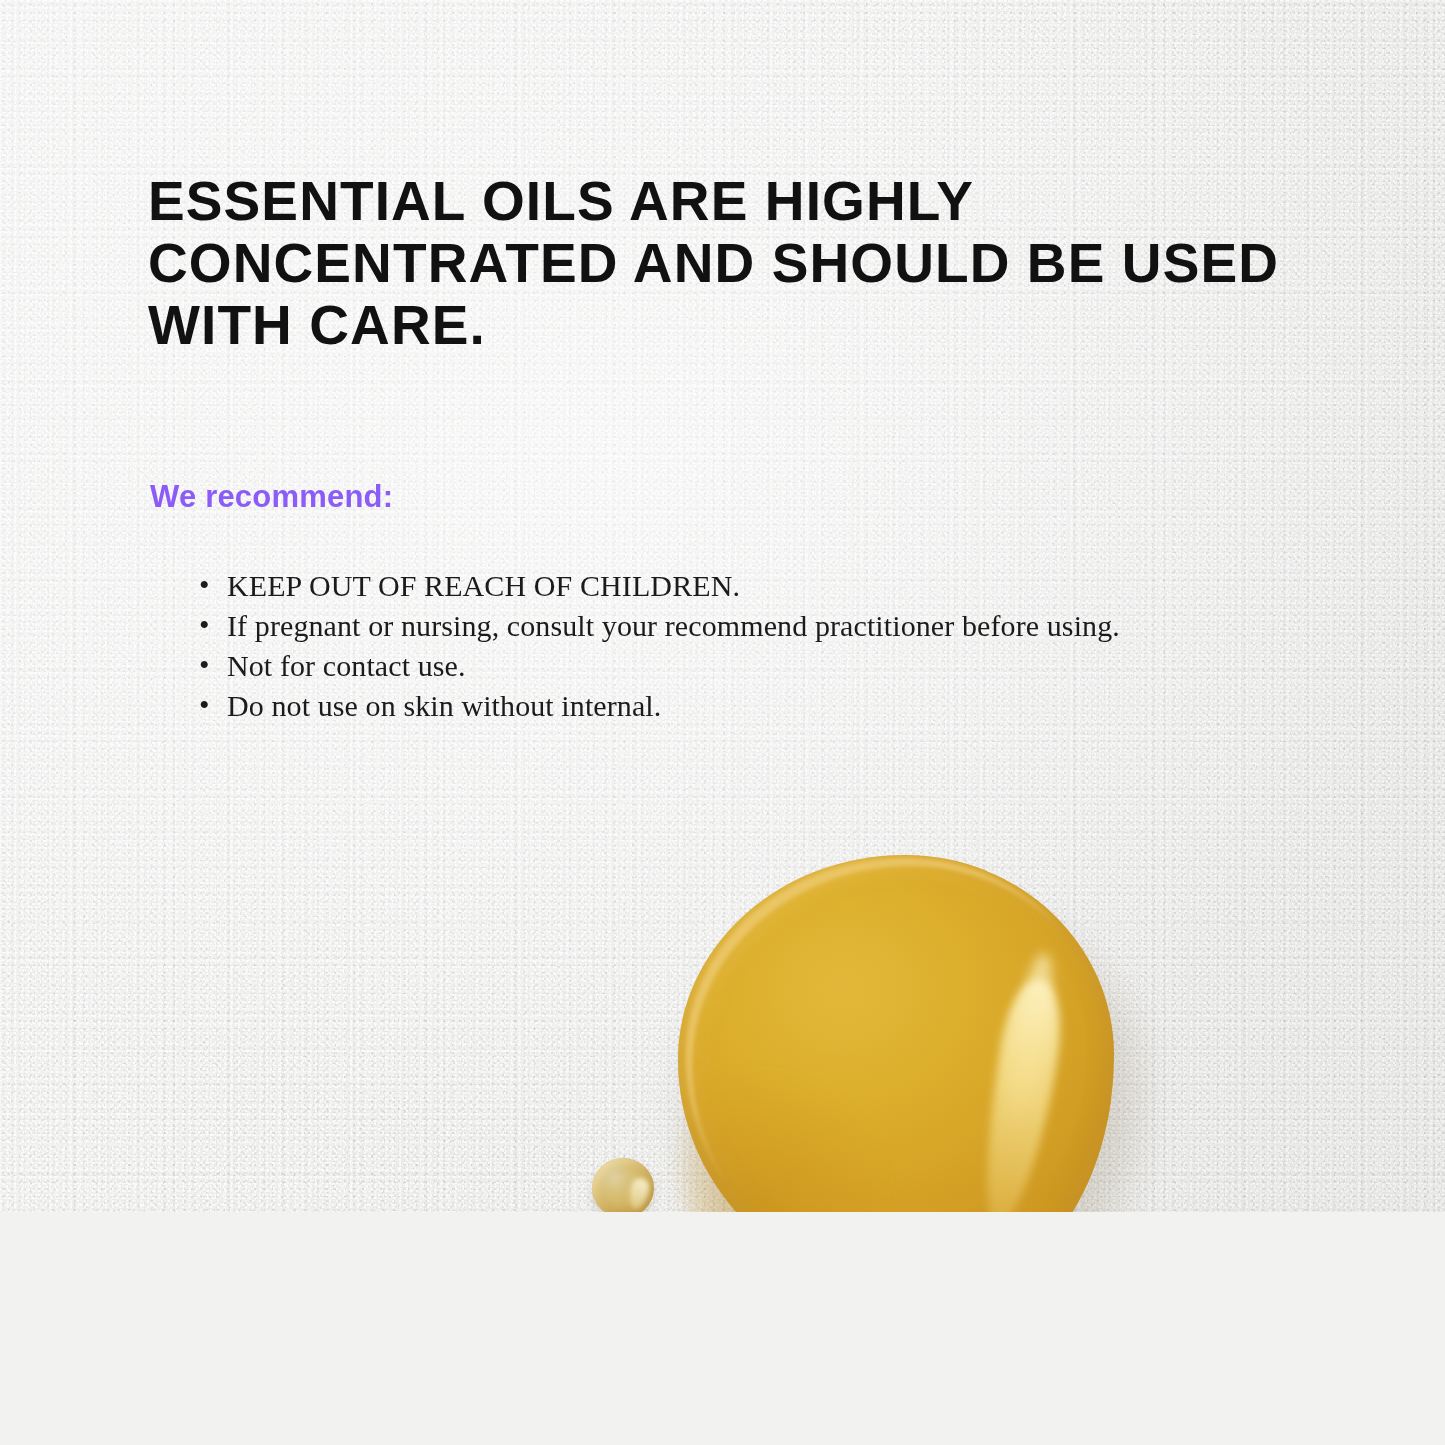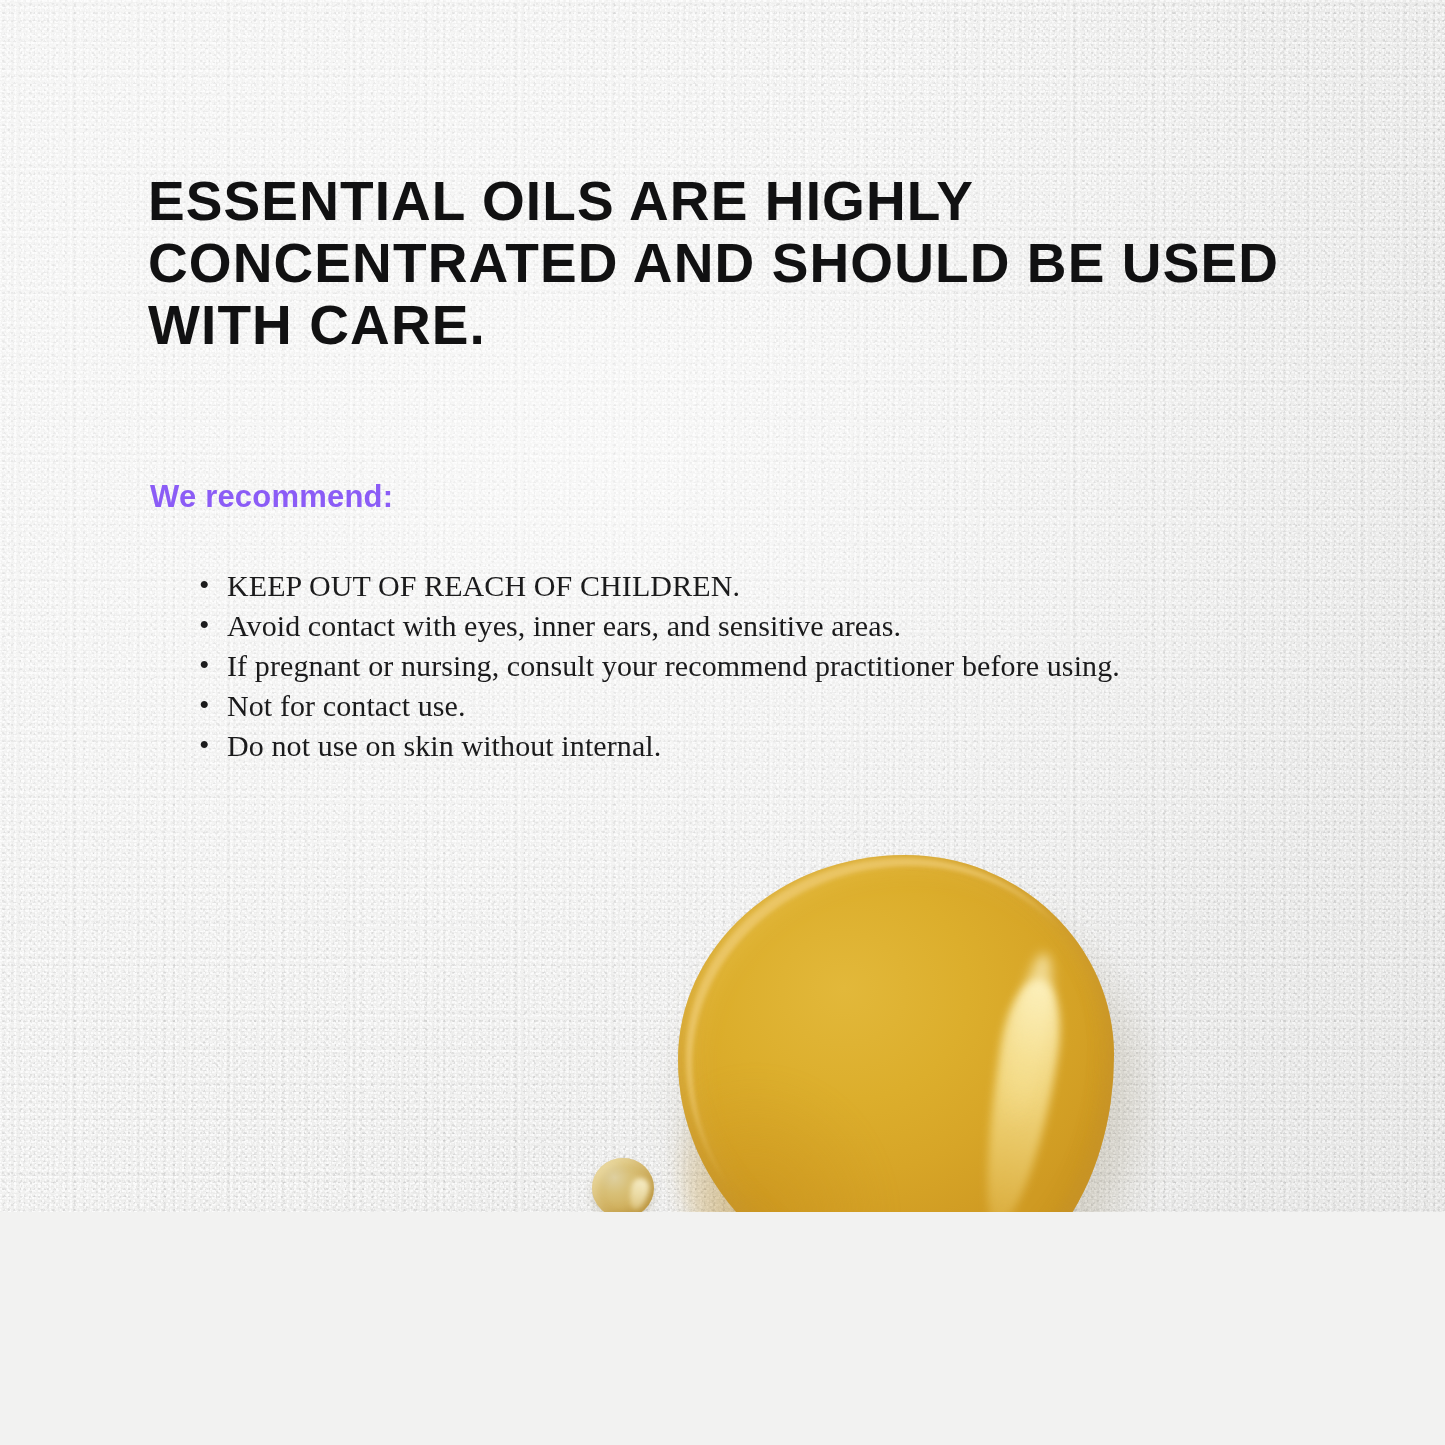--- a/index.html
+++ b/index.html
@@ -306,23 +306,20 @@
 
     <h1 class="headline">ESSENTIAL OILS ARE HIGHLY CONCENTRATED AND SHOULD BE USED WITH CARE.</h1>
 
     <h2 class="subheading">We recommend:</h2>
 
     <ul class="recommend-list">
       <li>
         <span>KEEP OUT OF REACH OF CHILDREN.</span>
       </li>
       <li>
-        <span>Avoid contact with eyes, inner ears, and sensitive areas.</span>
-      </li>
-      <li>
         <span>If pregnant or nursing, consult your recommend practitioner before using.</span>
       </li>
       <li>
         <span>Not for contact use.</span>
       </li>
       <li>
         <span>Do not use on skin without internal.</span>
       </li>
     </ul>
 

